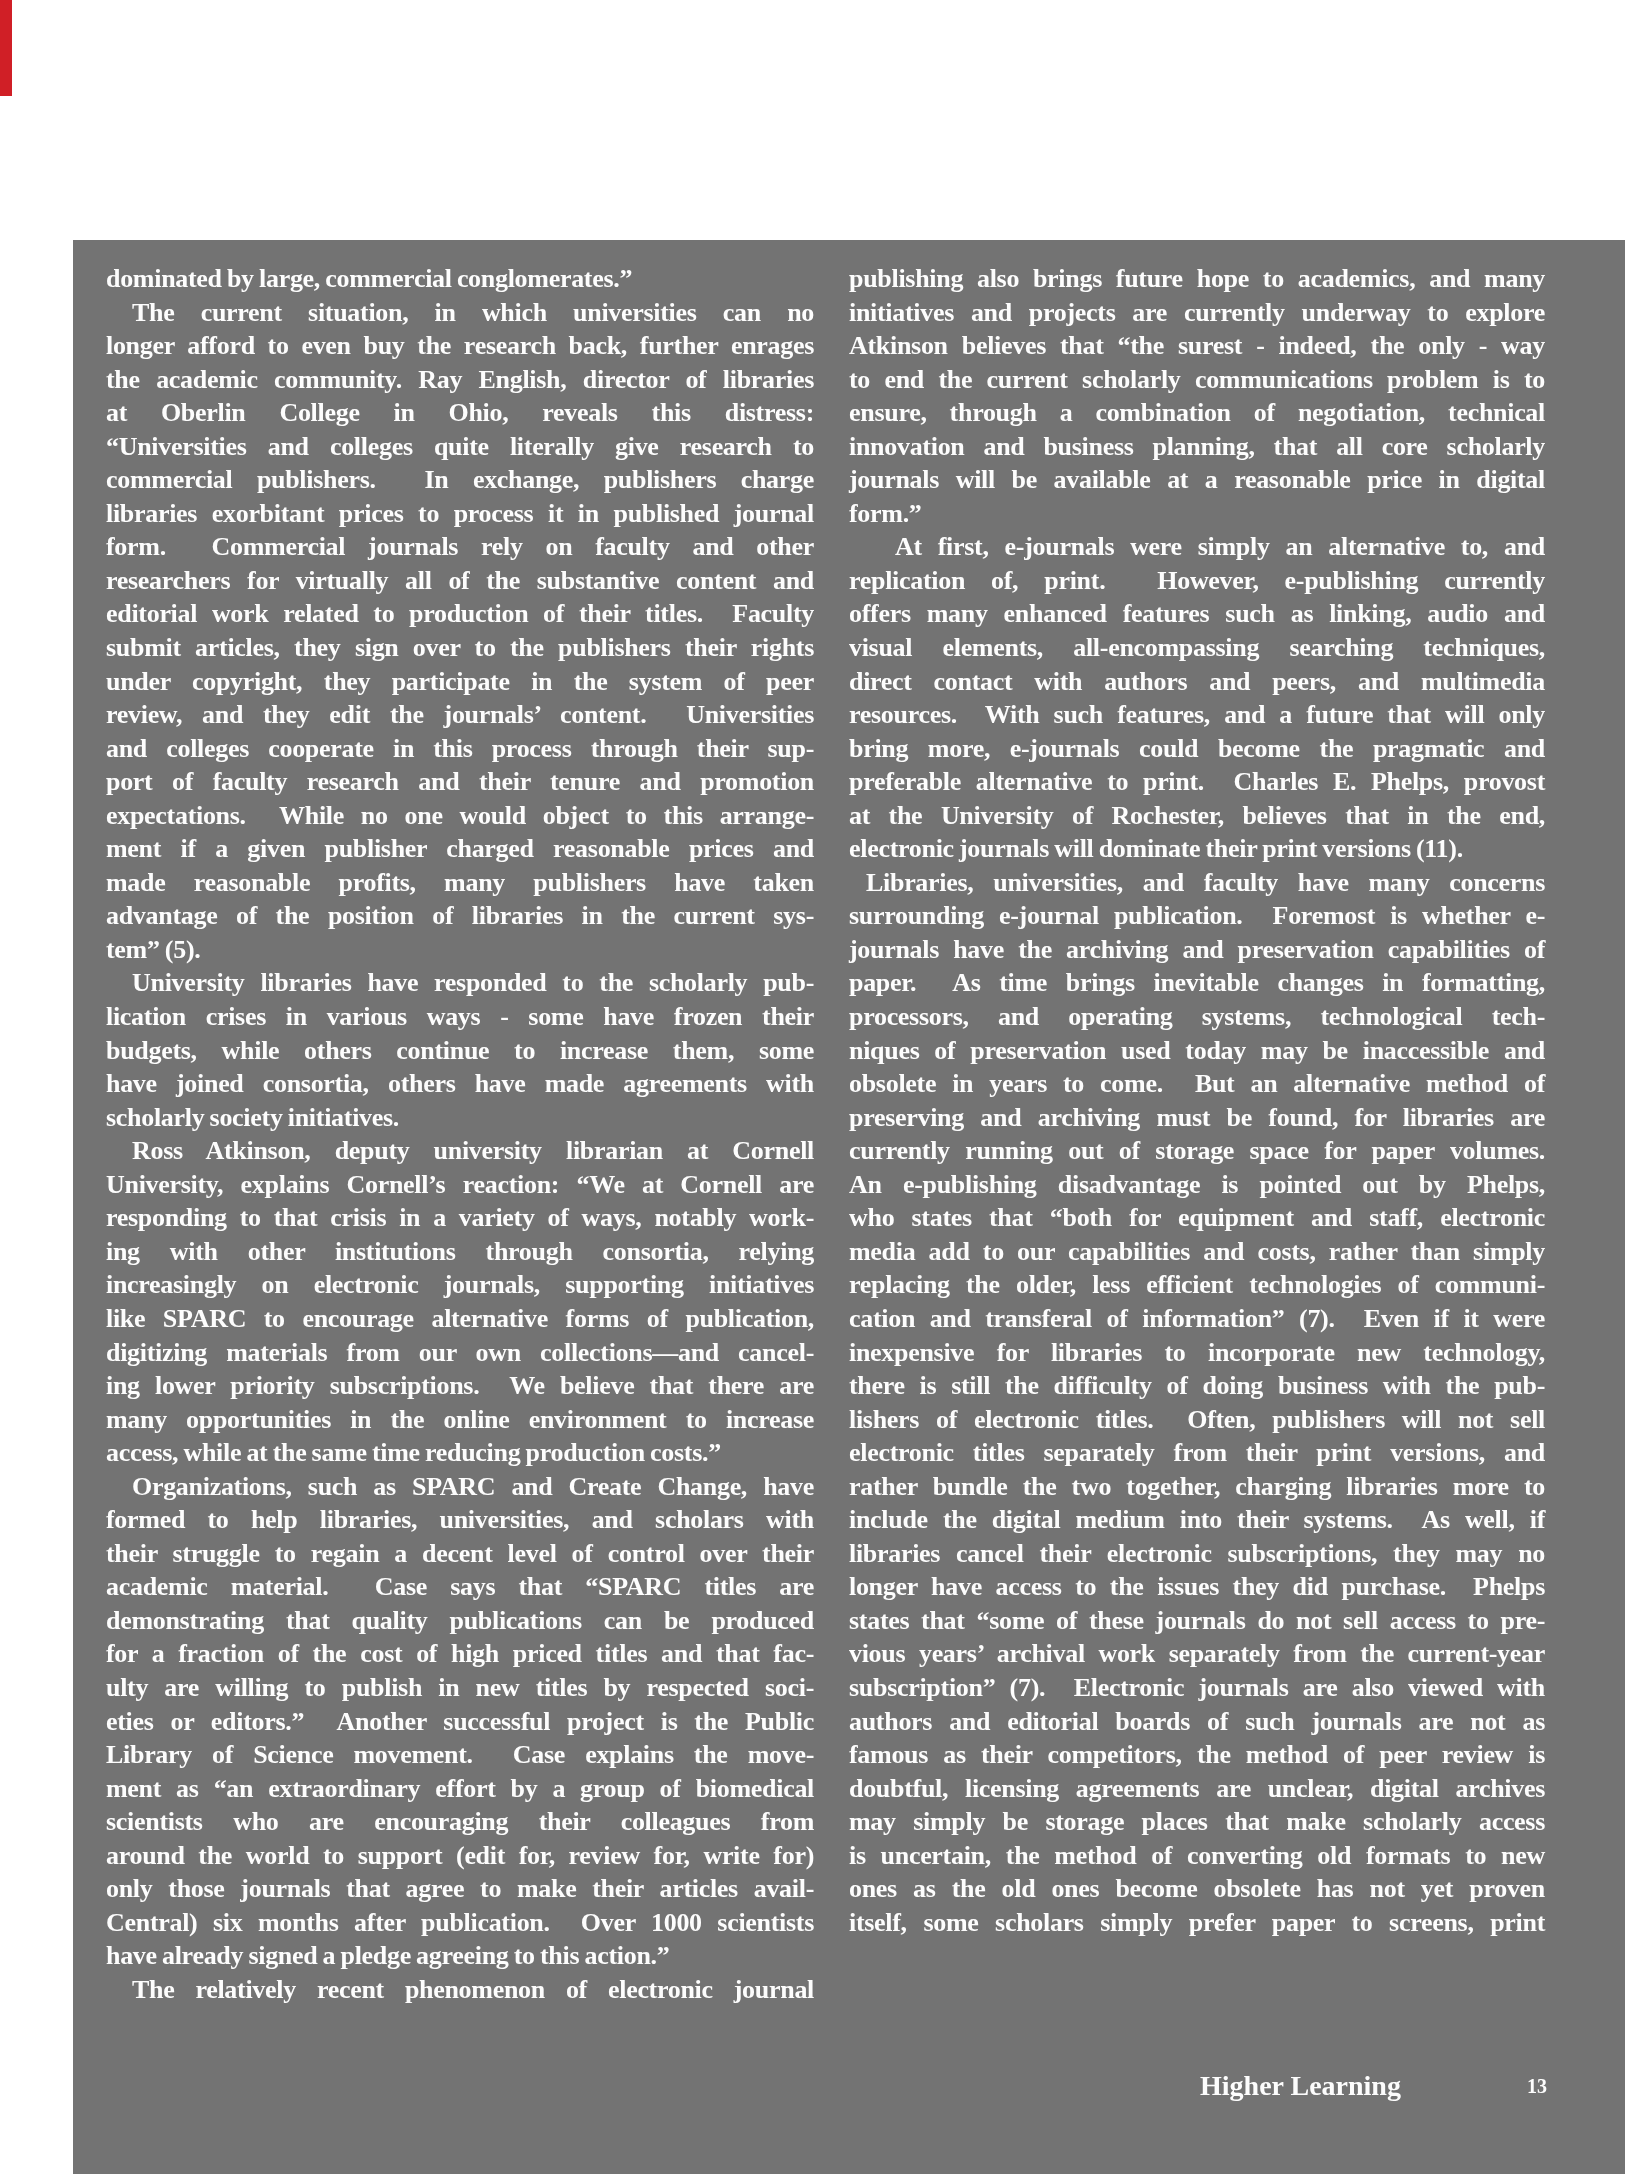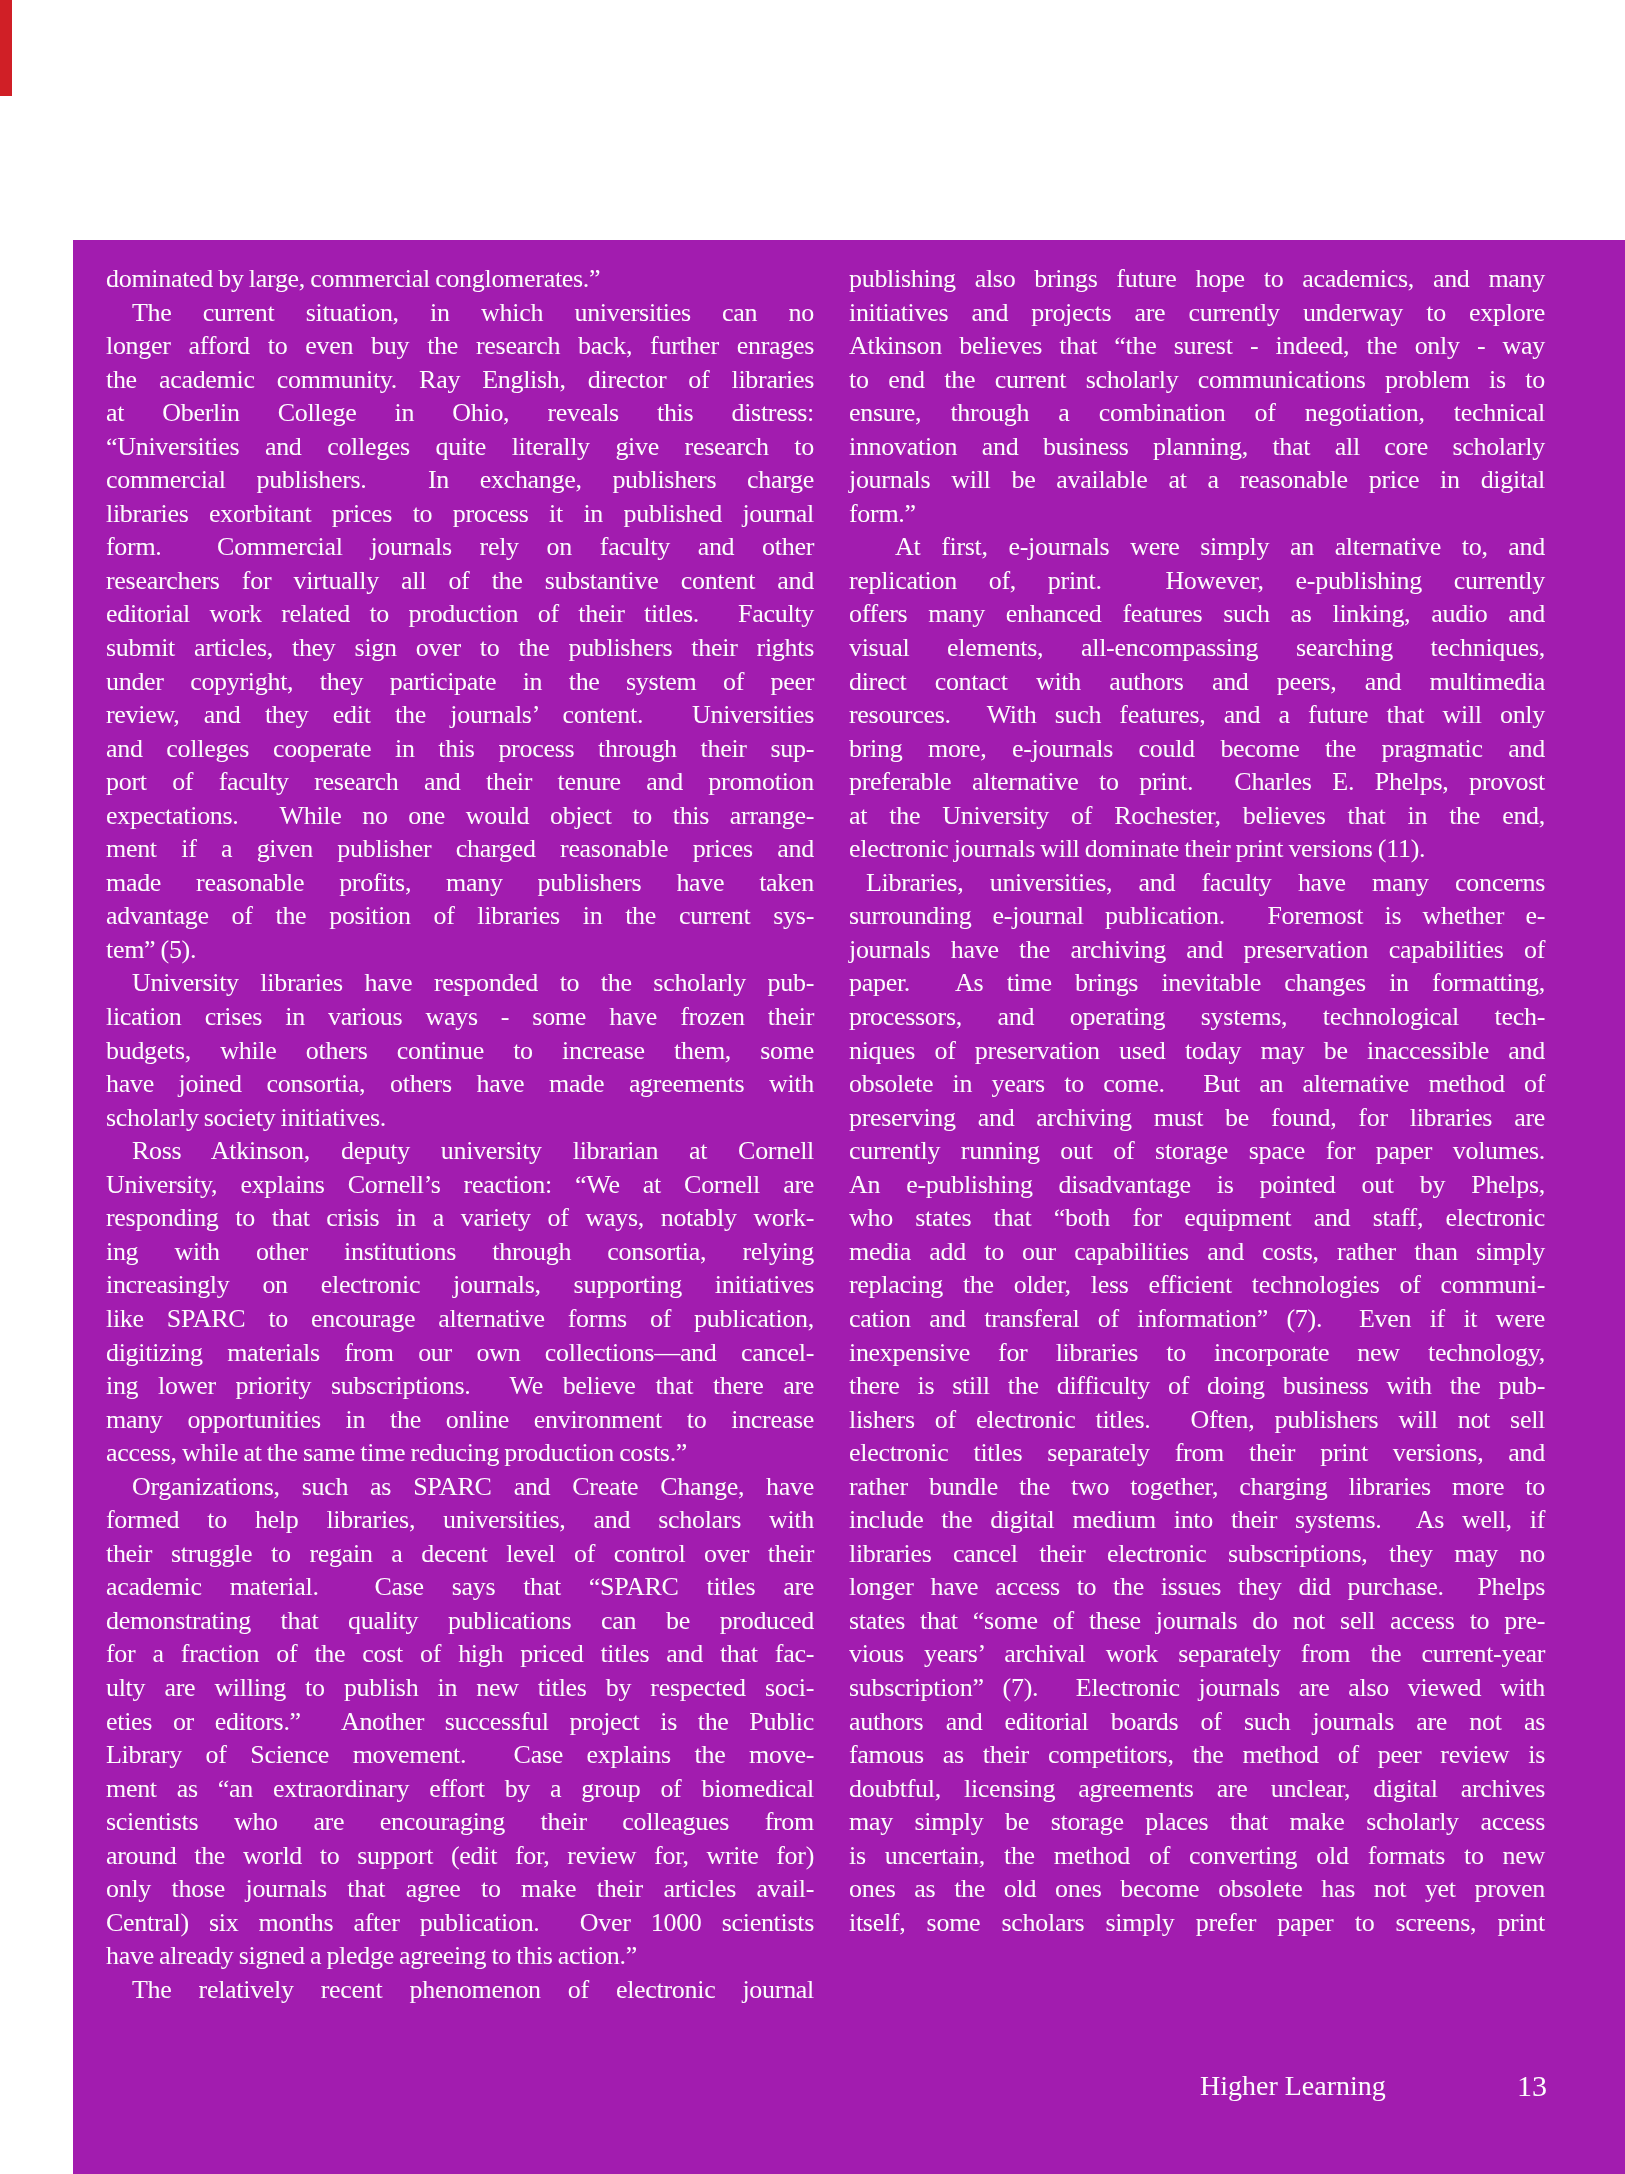--- a/index.html
+++ b/index.html
@@ -12,21 +12,22 @@
     font-family:"Liberation Serif", "DejaVu Serif", serif;
   }
   .red-mark {
     position:absolute; left:0; top:0;
     width:12px; height:96px;
     background:#d01f26;
   }
   .panel {
     position:absolute;
     left:73px; top:240px; right:0; bottom:0;
-    background:#a21caf;
+    background:#737373;
+    font-weight:bold;
   }
   .col {
     position:absolute; top:22px;
     color:#fdfdfd;
     font-size:26px;
     line-height:33.55px;
     letter-spacing:-0.3px;
     word-spacing:-1px;
   }
   .col-left  { left:33px;  width:708px; }
@@ -41,21 +42,21 @@
   .line.ind-normal { text-indent:26px; }
   .line.ind-large  { text-indent:46px; }
   .line.ind-small  { text-indent:17px; }
   .footer-journal {
     position:absolute; left:1127px; top:1830px;
     color:#fdfdfd; font-size:28px; line-height:32px;
   }
   .footer-page {
     position:absolute; left:1400px; top:1830px; width:74px;
     text-align:right;
-    color:#fdfdfd; font-size:30px; line-height:32px;
+    color:#fdfdfd; font-size:20px; line-height:32px;
   }
 </style>
 </head>
 <body>
 
 <div class="page">
   <div class="red-mark"></div>
   <div class="panel">
     <div class="col col-left">
         <div class="line ind-none pend">dominated by large, commercial conglomerates.”</div>

